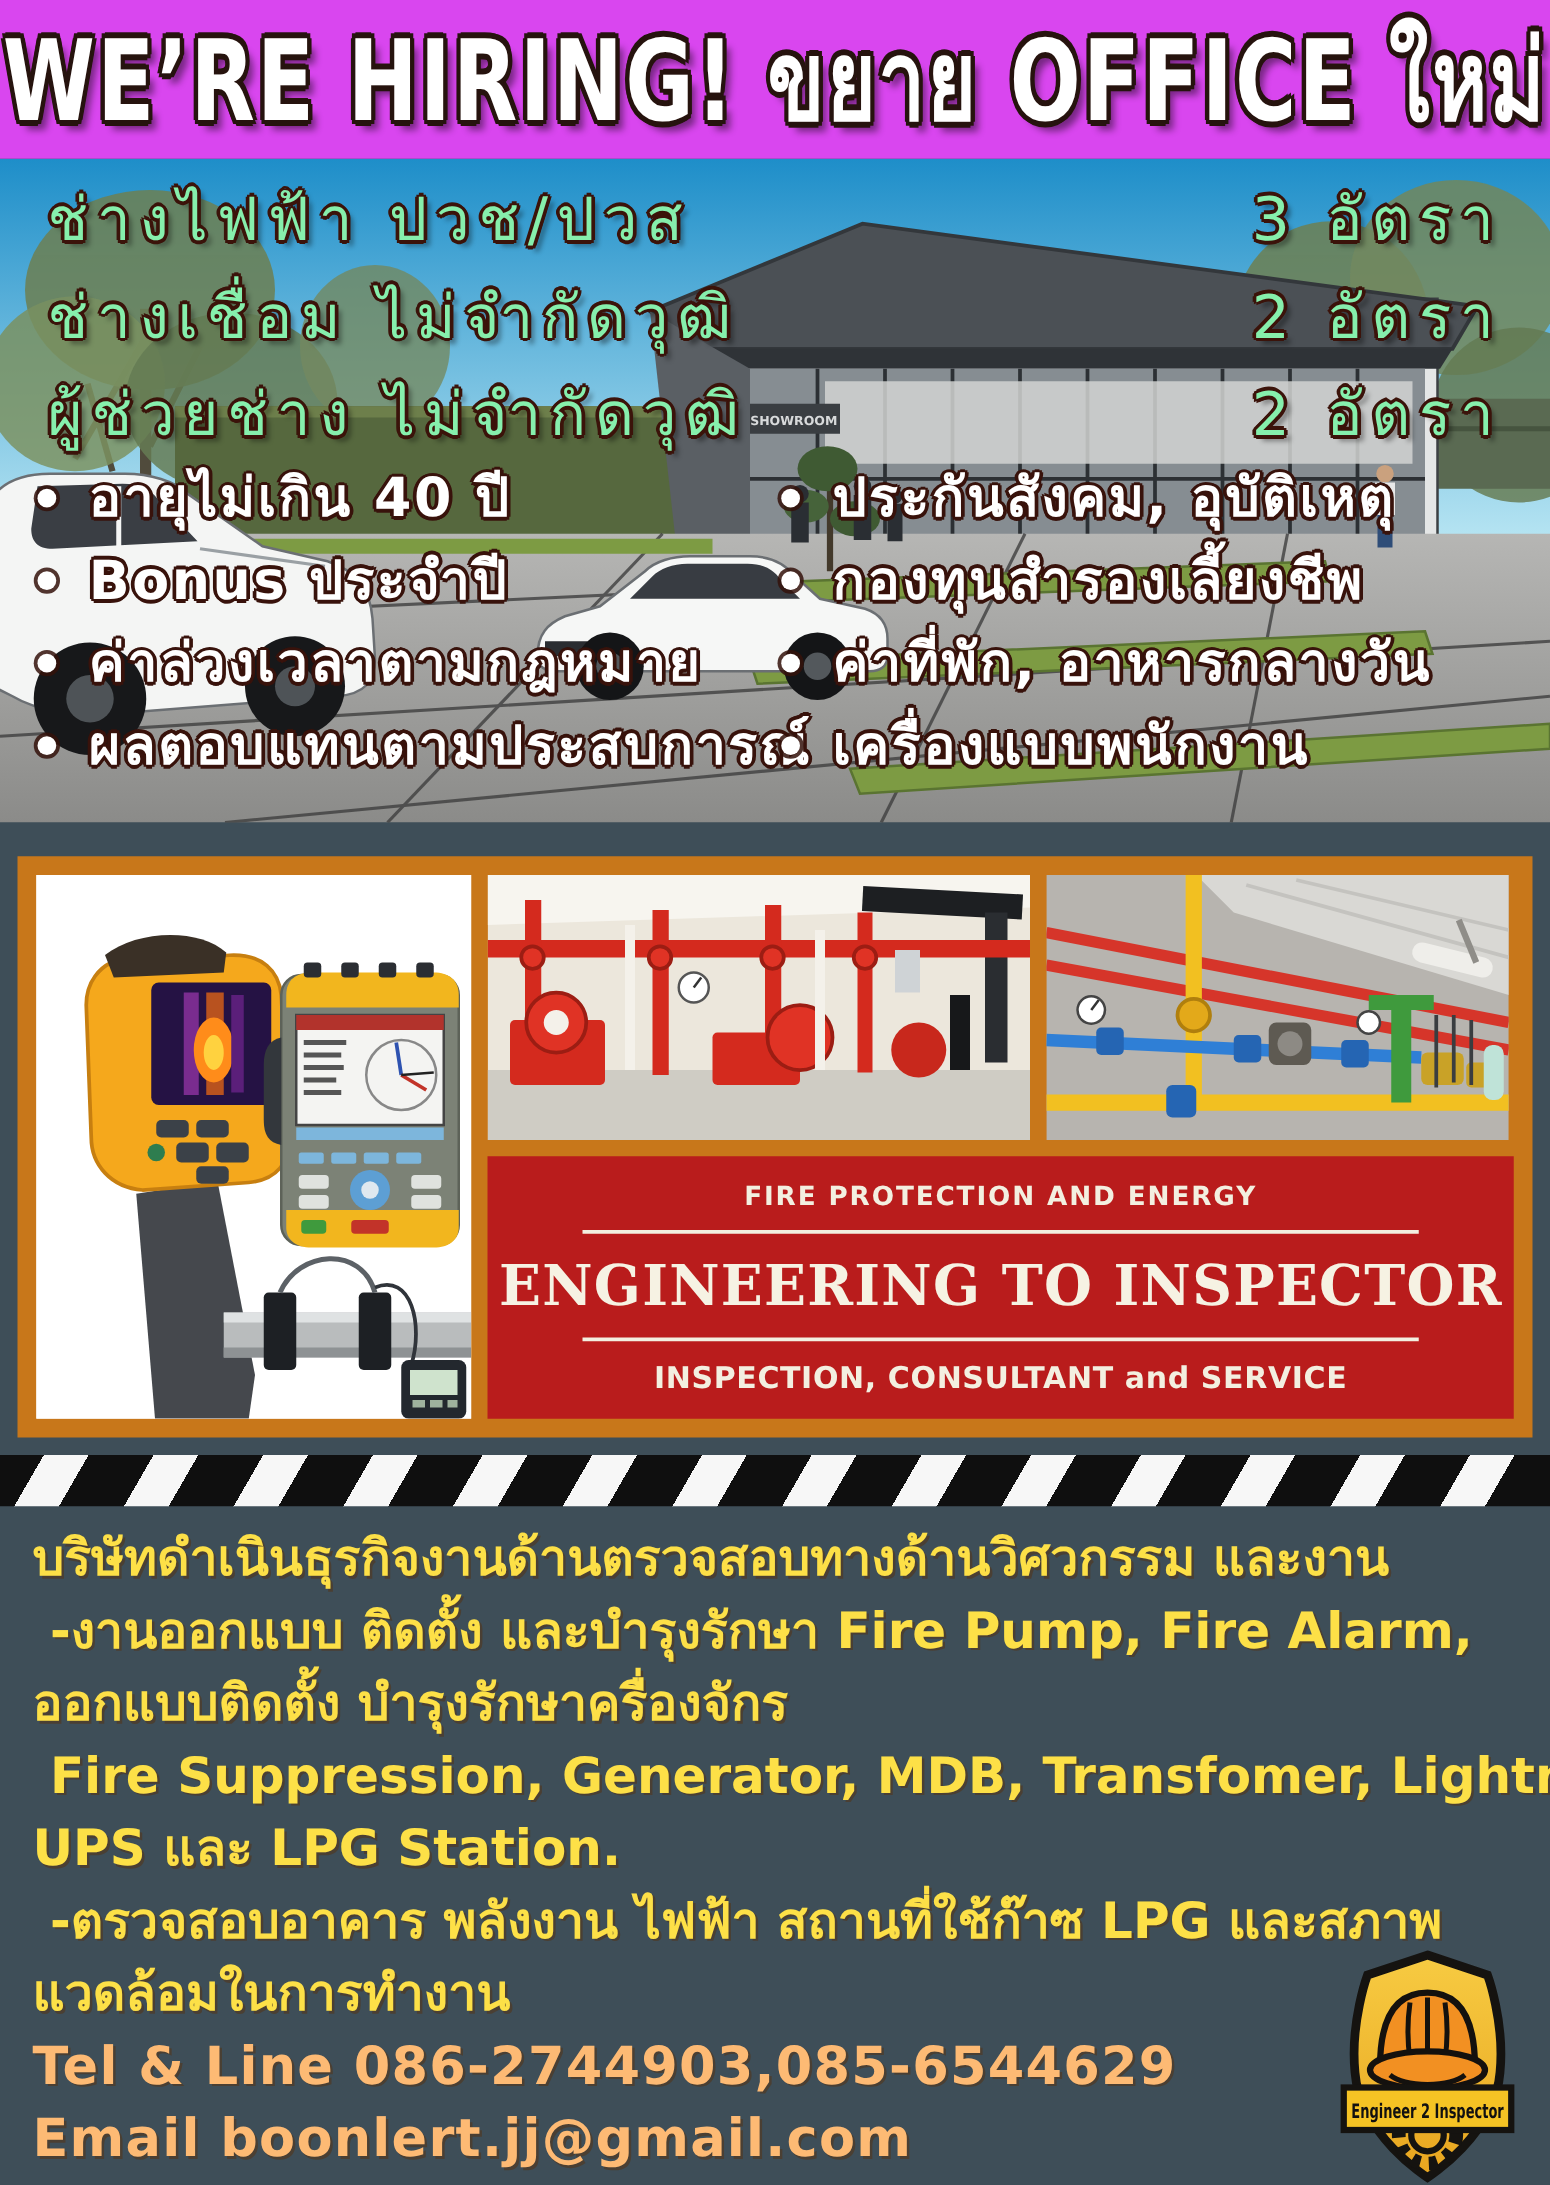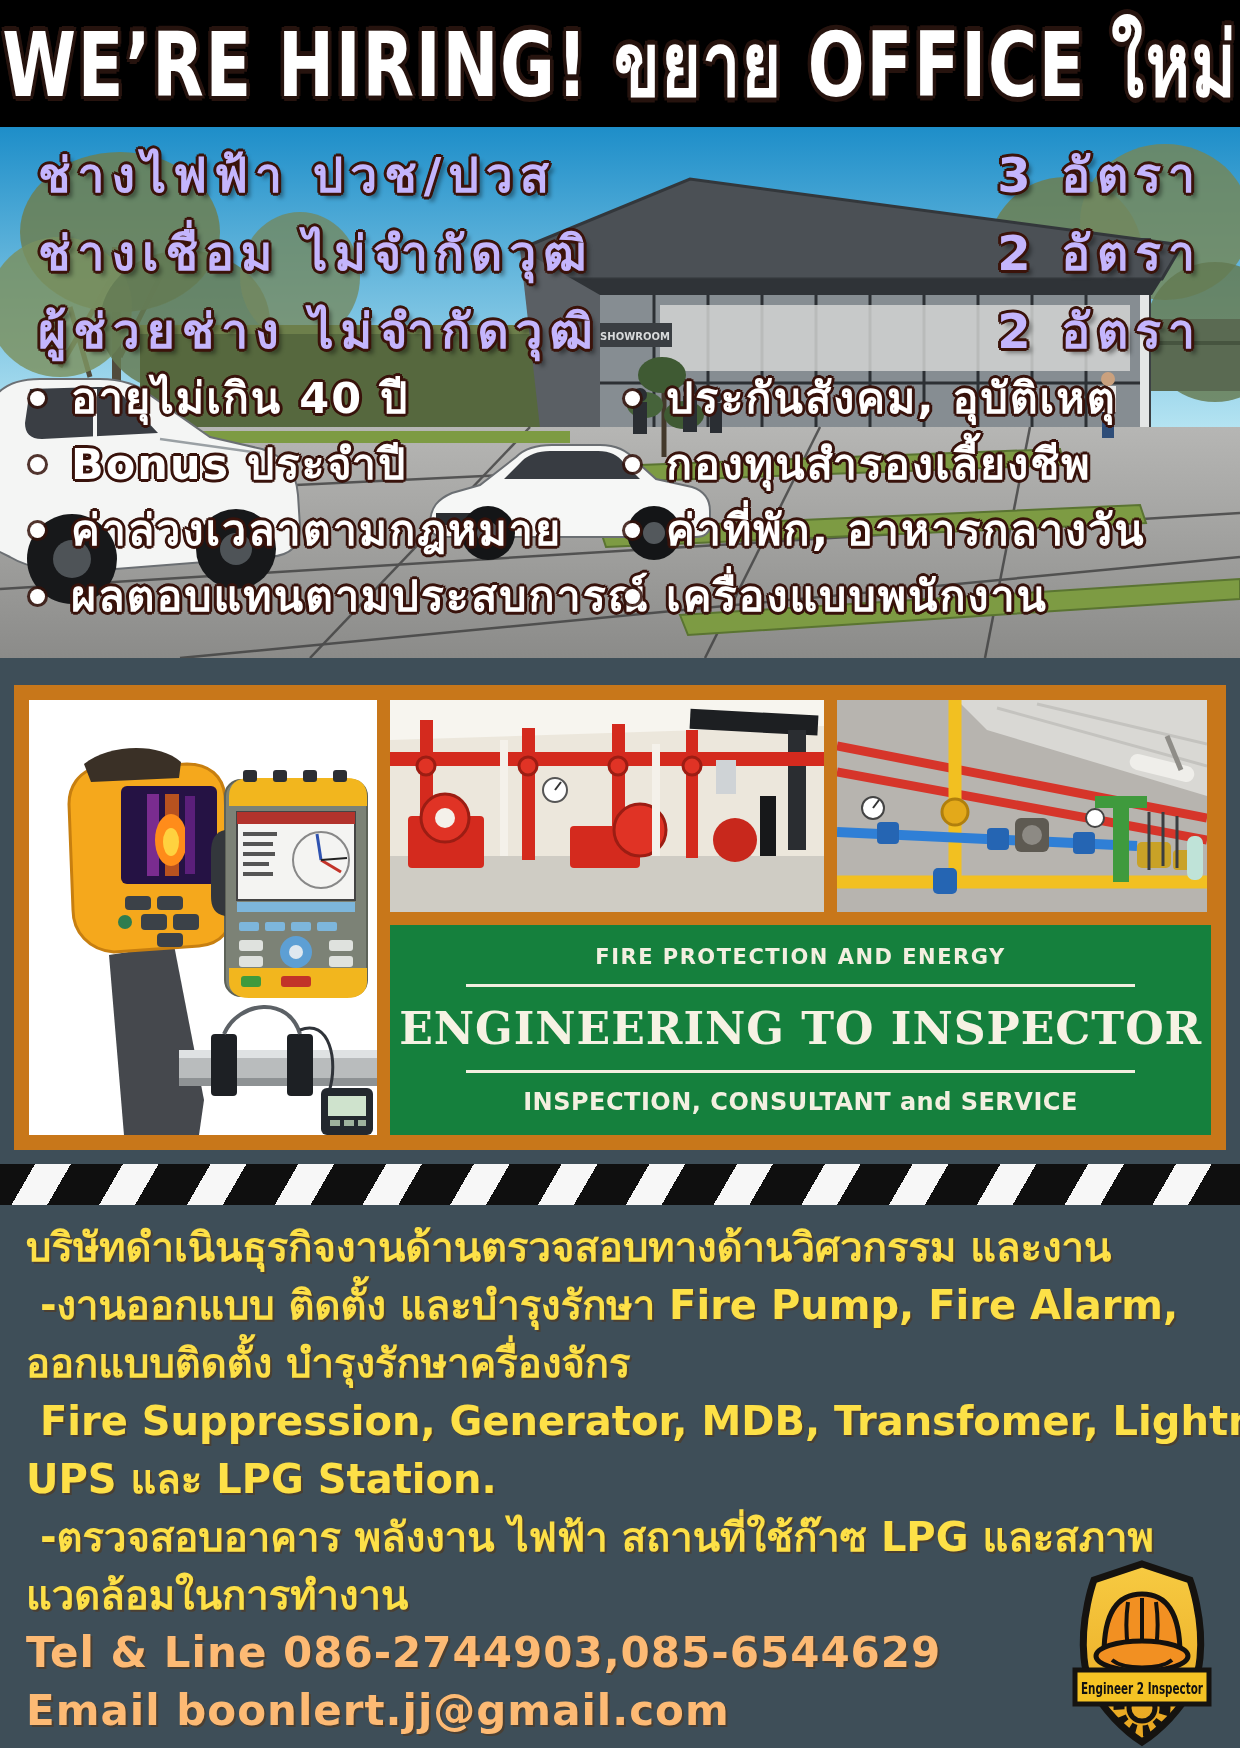--- a/index.html
+++ b/index.html
@@ -4,56 +4,56 @@
 <style>
   html,body{margin:0;padding:0;}
   body{
     width:1240px;height:1748px;position:relative;overflow:hidden;
     background:#3E4E58;
     font-family:"DejaVu Sans","Liberation Sans",sans-serif;
   }
 
   
   .header{position:absolute;top:0;left:0;width:1240px;height:127px;
-    background:#000000;display:flex;align-items:center;justify-content:center;}
+    background:#d946ef;display:flex;align-items:center;justify-content:center;}
   .header-title{
     color:#ffffff;font-weight:bold;font-size:76px;letter-spacing:2px;white-space:nowrap;
     transform:scale(0.88,1.18);transform-origin:center;
     text-shadow:4px 0 0 #26130e,-4px 0 0 #26130e,0 4px 0 #26130e,0 -4px 0 #26130e,
       3px 3px 0 #26130e,-3px 3px 0 #26130e,3px -3px 0 #26130e,-3px -3px 0 #26130e,7px 7px 6px rgba(0,0,0,.45);
   }
 
   
   .hero{position:absolute;top:127px;left:0;width:1240px;height:531px;}
   .hero svg{position:absolute;top:0;left:0;}
   .positions{position:absolute;top:10px;left:0;width:1240px;padding:0 38px;box-sizing:border-box;}
   .position-row{display:flex;justify-content:space-between;align-items:baseline;height:78px;}
   .gold-outline{
-    color:#c4b5fd;font-weight:bold;font-size:48px;letter-spacing:7px;white-space:nowrap;
+    color:#86efac;font-weight:normal;font-size:48px;letter-spacing:7px;white-space:nowrap;
     text-shadow:3px 0 0 #3B130A,-3px 0 0 #3B130A,0 3px 0 #3B130A,0 -3px 0 #3B130A,
       2px 2px 0 #3B130A,-2px 2px 0 #3B130A,2px -2px 0 #3B130A,-2px -2px 0 #3B130A,5px 5px 4px rgba(0,0,0,.4);
   }
   .benefits{position:absolute;top:238px;left:0;width:1240px;padding:0 18px 0 30px;box-sizing:border-box;
     display:grid;grid-template-columns:585px 1fr;column-gap:10px;}
   .benefit-row{display:flex;align-items:center;height:66px;text-align:right;}
   .bullet{width:15px;height:15px;border-radius:50%;background:#ffffff;margin-right:26px;flex:0 0 auto;
     box-shadow:0 0 0 3px rgba(52,18,10,.85);}
   .benefit-text{
     color:#ffffff;font-weight:bold;font-size:43px;letter-spacing:2px;white-space:nowrap;
     text-shadow:3px 0 0 #38120B,-3px 0 0 #38120B,0 3px 0 #38120B,0 -3px 0 #38120B,
       2px 2px 0 #38120B,-2px 2px 0 #38120B,2px -2px 0 #38120B,-2px -2px 0 #38120B;
   }
 
   
   .showcase{position:absolute;top:685px;left:14px;width:1212px;height:465px;
     background:#C8771A;box-sizing:border-box;padding:15px;
     display:grid;grid-template-columns:348px 434px 1fr;grid-template-rows:212px 1fr;gap:13px;}
   .panel-instruments{grid-row:1/3;grid-column:1;background:#ffffff;overflow:hidden;}
   .photo{overflow:hidden;}
-  .brand-panel{grid-column:2/4;background:#15803d;display:flex;flex-direction:column;
+  .brand-panel{grid-column:2/4;background:#b91c1c;display:flex;flex-direction:column;
     align-items:center;justify-content:center;padding:6px 30px;box-sizing:border-box;}
   .brand-top{color:#F3EFE0;font-weight:bold;font-size:21px;letter-spacing:1.5px;}
   .brand-divider{width:88%;height:3px;background:#F3EFE0;margin:15px 0;}
   .brand-name{color:#F6F2E3;font-family:"DejaVu Serif","Liberation Serif",serif;
     font-weight:bold;font-size:45px;letter-spacing:1px;white-space:nowrap;transform:scaleX(0.98);}
   .brand-bottom{color:#F3EFE0;font-weight:bold;font-size:24px;letter-spacing:0.5px;}
 
   
   .hazard{position:absolute;top:1164px;left:0;width:1240px;height:41px;
     background:repeating-linear-gradient(-60deg,#0f0f0f 0 45px,#f7f7f7 45px 76px);}

